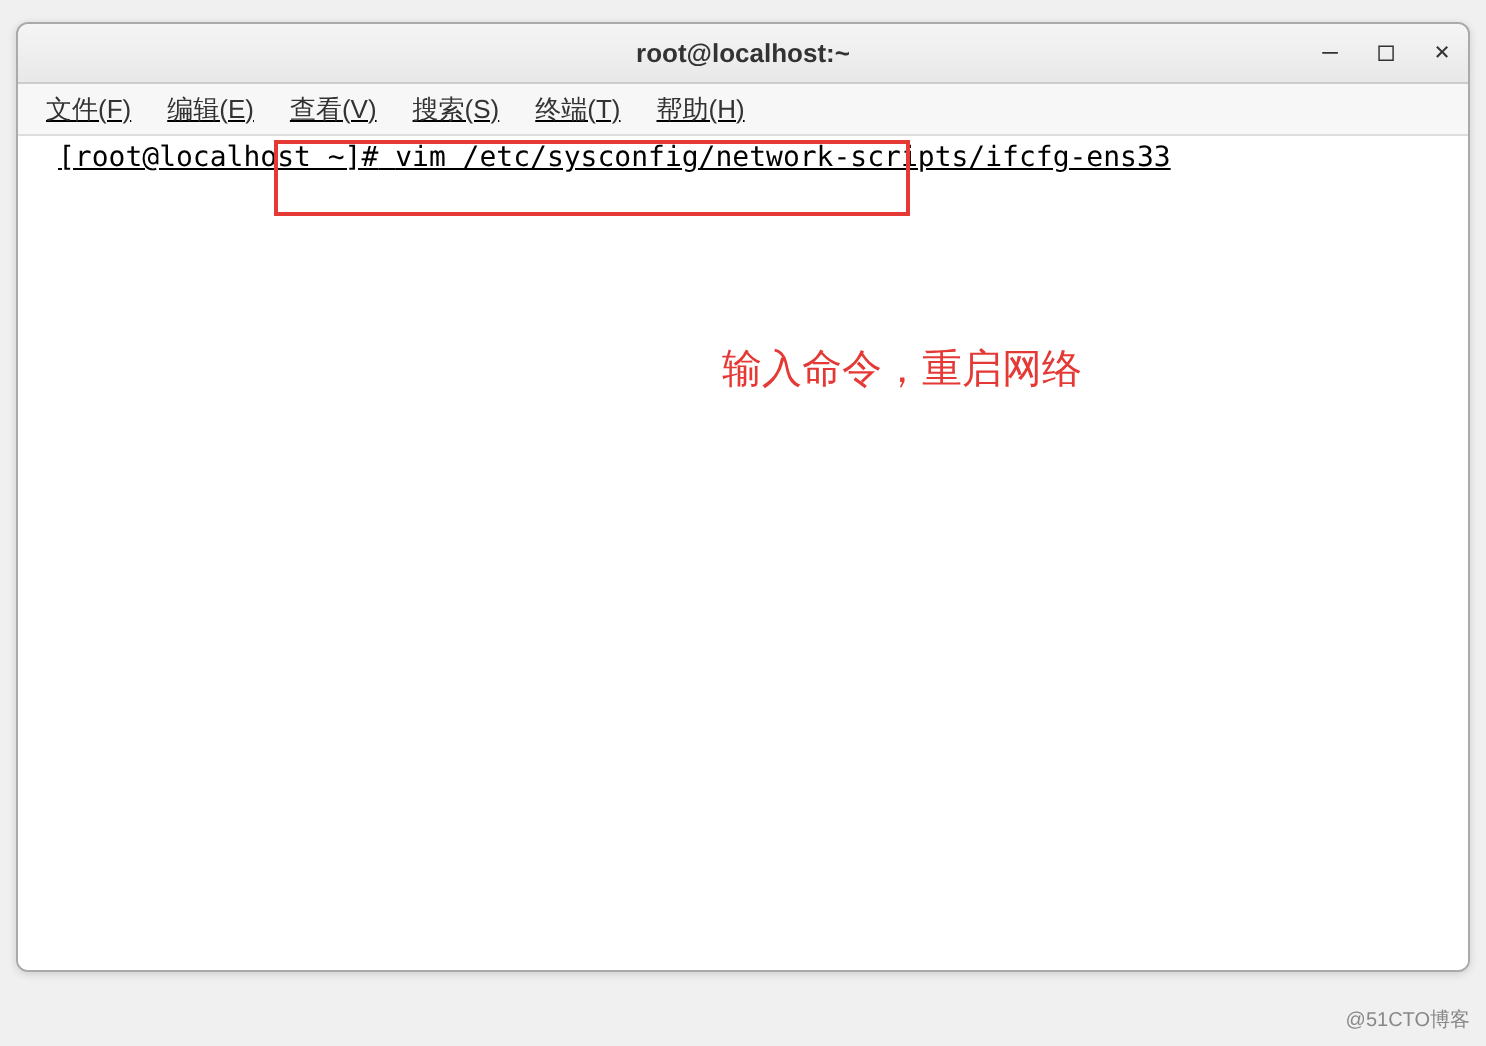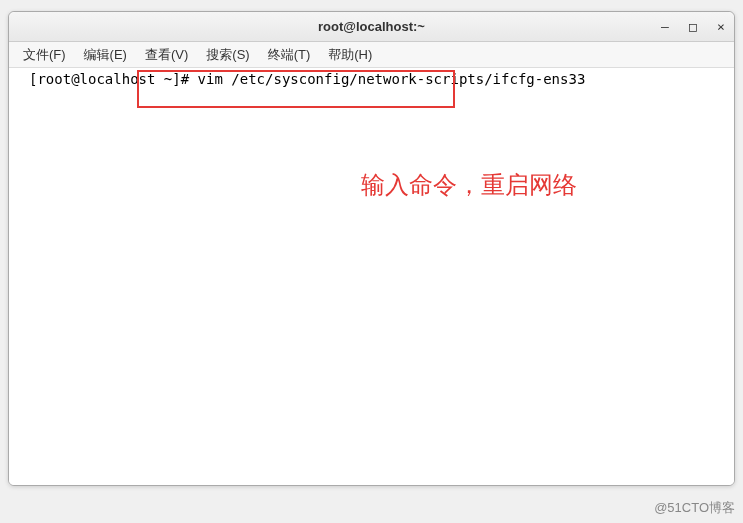--- a/index.html
+++ b/index.html
@@ -16,20 +16,21 @@
       left: 8px;
       width: 727px;
       height: 475px;
       background: #ffffff;
       border: 1px solid #aaa;
       border-radius: 6px;
       box-shadow: 0 1px 4px rgba(0,0,0,0.15);
       display: flex;
       flex-direction: column;
       overflow: hidden;
+      text-decoration: underline;
     }
     .titlebar {
       height: 30px;
       background: linear-gradient(#f5f5f5, #e8e8e8);
       border-bottom: 1px solid #ccc;
       display: flex;
       align-items: center;
       position: relative;
       border-radius: 6px 6px 0 0;
     }
@@ -94,28 +95,28 @@
     }
     .highlight-box {
       position: absolute;
       border: 2px solid #e53935;
       pointer-events: none;
     }
     .annotation {
       position: absolute;
       color: #e53935;
       font-family: "SimSun", "Songti SC", serif;
-      font-size: 24px;
+      font-size: 20px;
       pointer-events: none;
     }
     .watermark {
       position: absolute;
       right: 8px;
       bottom: 6px;
-      font-size: 13px;
+      font-size: 10px;
       color: #888;
       font-family: sans-serif;
     }
   </style>
 </head>
 <body>
 
 <div class="window">
   <div class="titlebar">
     <span class="title-text">root@localhost:~</span>

